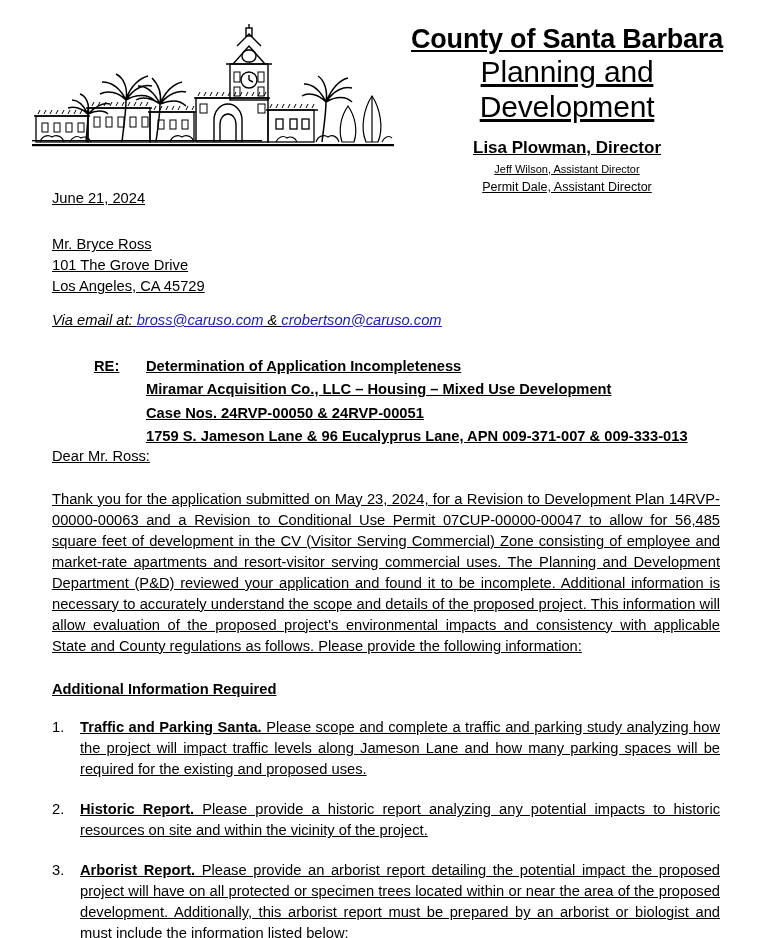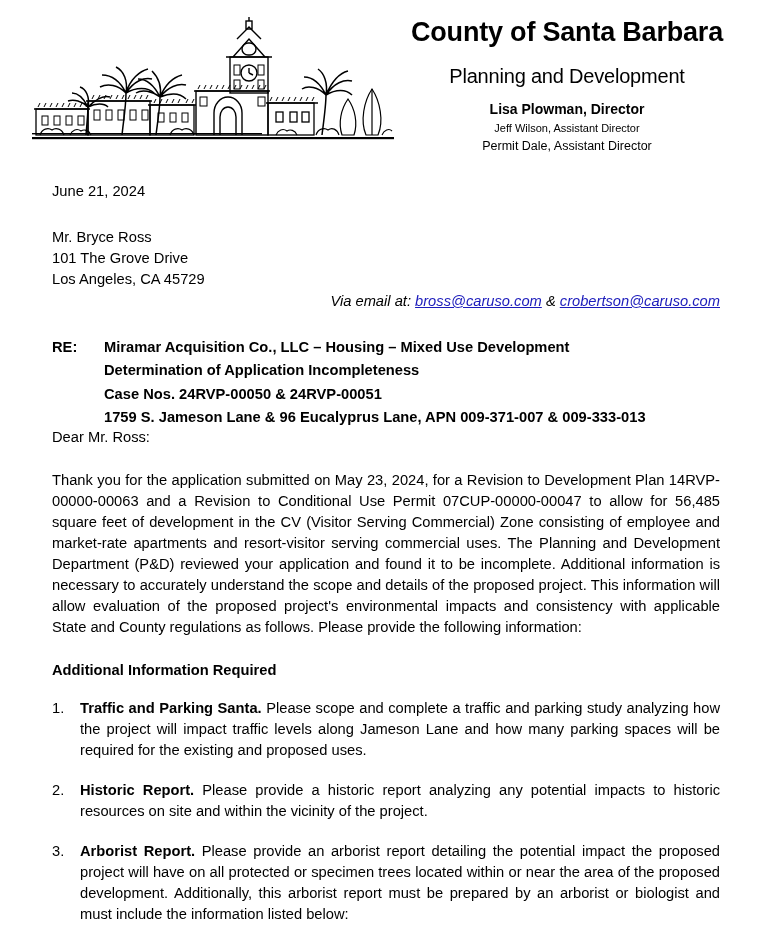--- a/index.html
+++ b/index.html
@@ -12,21 +12,22 @@
     height: 938px;
     font-family: "Liberation Sans", sans-serif;
     color: #000000;
     overflow: hidden;
   }
   .page {
     position: relative;
     width: 770px;
     height: 928px;
     box-sizing: border-box;
-    padding: 9px 24px;
+    padding: 16px 24px;
+    text-decoration: underline;
   }
 
   
   .letterhead {
     display: flex;
     align-items: flex-start;
     padding-top: 8px;
     height: 152px;
     box-sizing: border-box;
   }
@@ -42,28 +43,28 @@
     text-align: center;
     padding-right: 8px;
   }
   .county-name {
     font-size: 27px;
     font-weight: bold;
     line-height: 1.12;
     letter-spacing: -0.2px;
   }
   .dept-name {
-    font-size: 20px;
+    font-size: 30px;
     font-weight: normal;
     line-height: 1.16;
-    margin-top: 18px;
+    margin-top: 1px;
     letter-spacing: -0.2px;
   }
   .director {
-    font-size: 14px;
+    font-size: 17px;
     font-weight: bold;
     margin-top: 13px;
   }
   .asst {
     font-size: 11px;
     margin-top: 5px;
   }
   .asst2 {
     font-size: 12.5px;
     margin-top: 5px;
@@ -78,39 +79,39 @@
   .date {
     margin-top: 20px;
   }
   .addr-block {
     margin-top: 26px;
     line-height: 1.42;
   }
   .addr-line { }
   .via-line {
     font-style: italic;
-    margin-top: 1px;
-    text-align: right;
+    margin-top: 13px;
   }
   .via-line a {
     color: #1b1bbb;
     text-decoration: underline;
   }
   .amp {
     color: #000;
     font-style: italic;
   }
 
   .re-block {
     margin-top: 26px;
     font-weight: bold;
     display: grid;
     grid-template-columns: 52px 1fr;
     row-gap: 10px;
     line-height: 1.32;
+    margin-left: 42px;
   }
   .re-label { }
   .re-lines > div { margin-bottom: 4px; }
   .re-lines > div:last-child { margin-bottom: 0; }
 
   .salutation {
   }
 
   .para {
     margin-top: 22px;
@@ -286,22 +287,22 @@
     <div class="addr-block">
       <div class="addr-line">Mr. Bryce Ross</div>
       <div class="addr-line">101 The Grove Drive</div>
       <div class="addr-line">Los Angeles, CA 45729</div>
       <div class="via-line"><span>Via email at: </span><a href="#">bross@caruso.com</a><span class="amp"> &amp; </span><a href="#">crobertson@caruso.com</a></div>
     </div>
 
     <div class="re-block">
       <div class="re-label">RE:</div>
       <div class="re-lines">
+        <div>Determination of Application Incompleteness</div>
         <div>Miramar Acquisition Co., LLC – Housing – Mixed Use Development</div>
-        <div>Determination of Application Incompleteness</div>
         <div>Case Nos. 24RVP-00050 &amp; 24RVP-00051</div>
         <div>1759 S. Jameson Lane &amp; 96 Eucalyprus Lane, APN 009-371-007 &amp; 009-333-013</div>
       </div>
     </div>
 
     <div class="salutation">Dear Mr. Ross:</div>
 
     <div class="para">Thank you for the application submitted on May 23, 2024, for a Revision to Development Plan 14RVP-00000-00063 and a Revision to Conditional Use Permit 07CUP-00000-00047 to allow for 56,485 square feet of development in the CV (Visitor Serving Commercial) Zone consisting of employee and market-rate apartments and resort-visitor serving commercial uses. The Planning and Development Department (P&amp;D) reviewed your application and found it to be incomplete. Additional information is necessary to accurately understand the scope and details of the proposed project. This information will allow evaluation of the proposed project's environmental impacts and consistency with applicable State and County regulations as follows. Please provide the following information:</div>
 
     <div class="sec-head">Additional Information Required</div>

